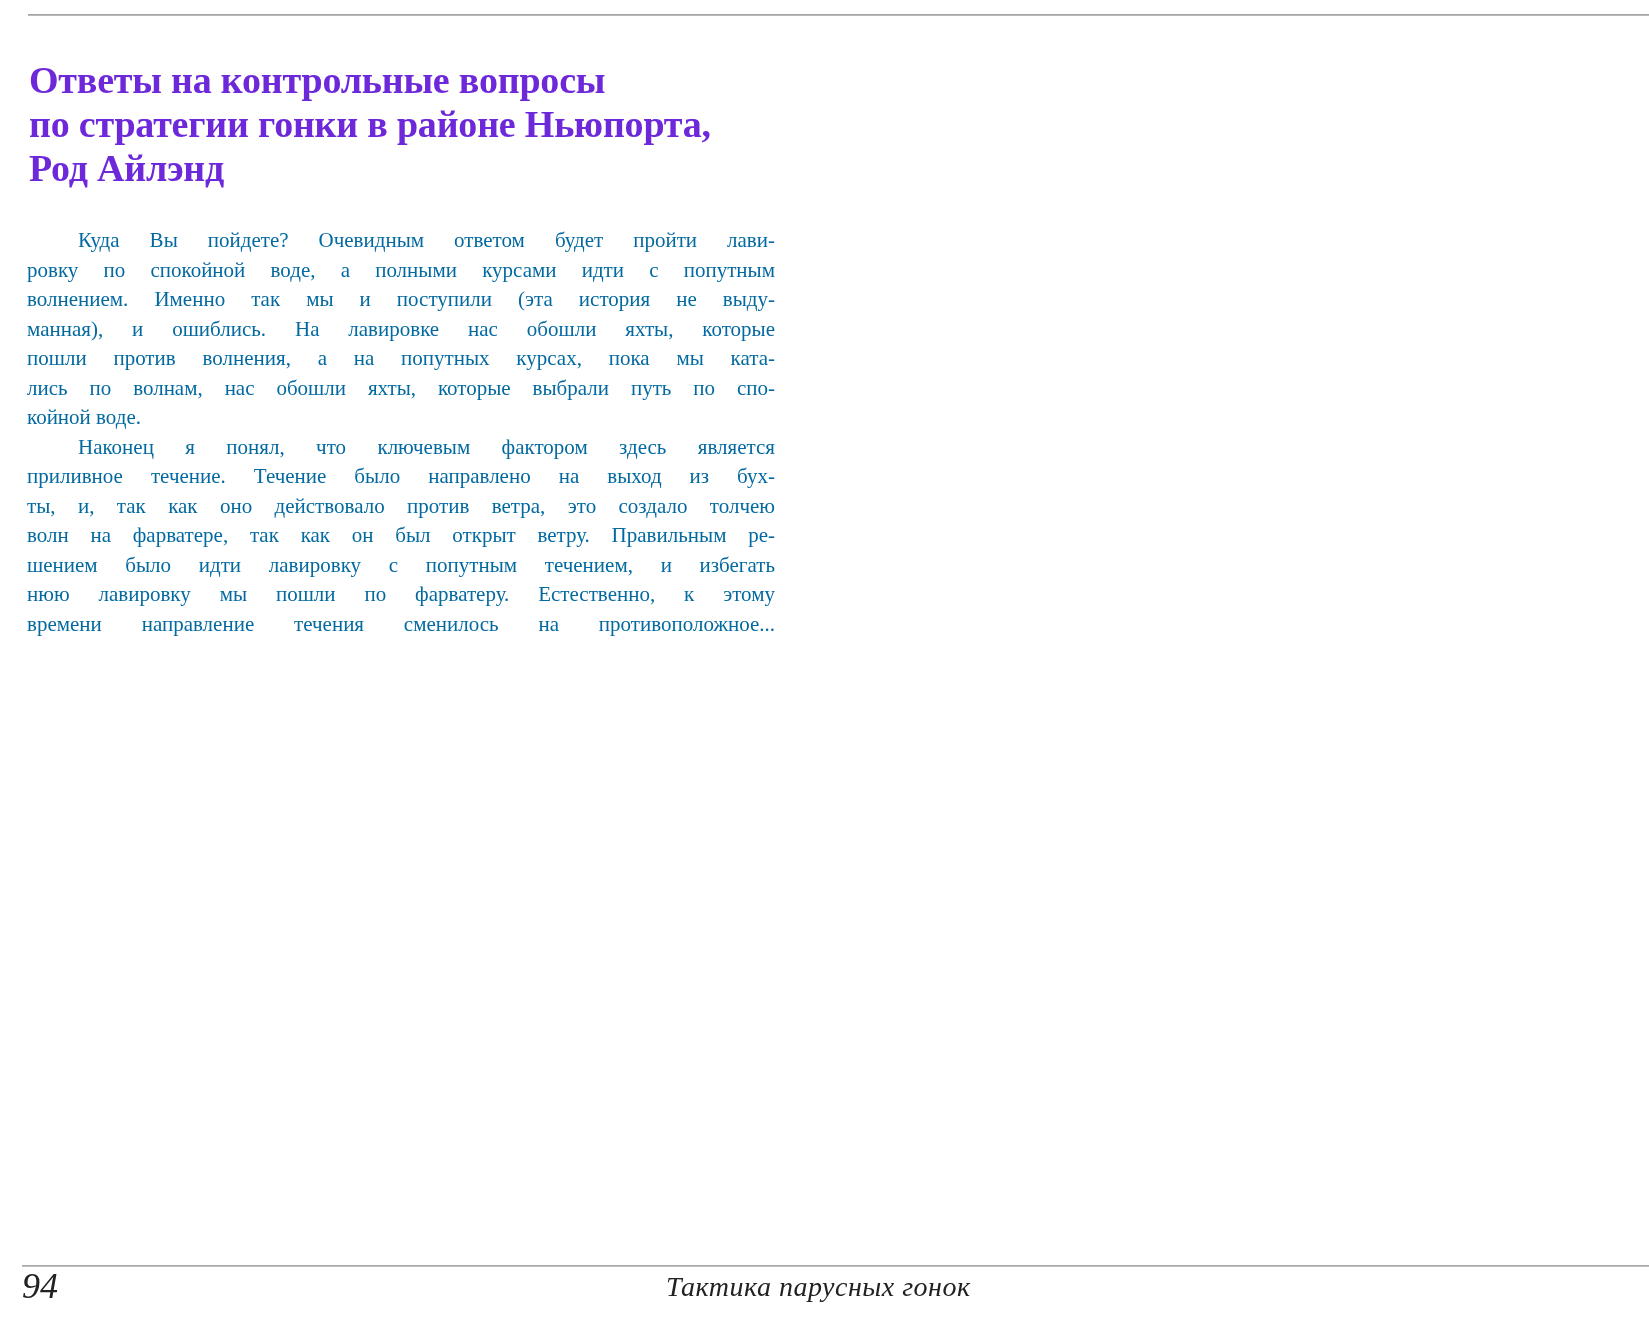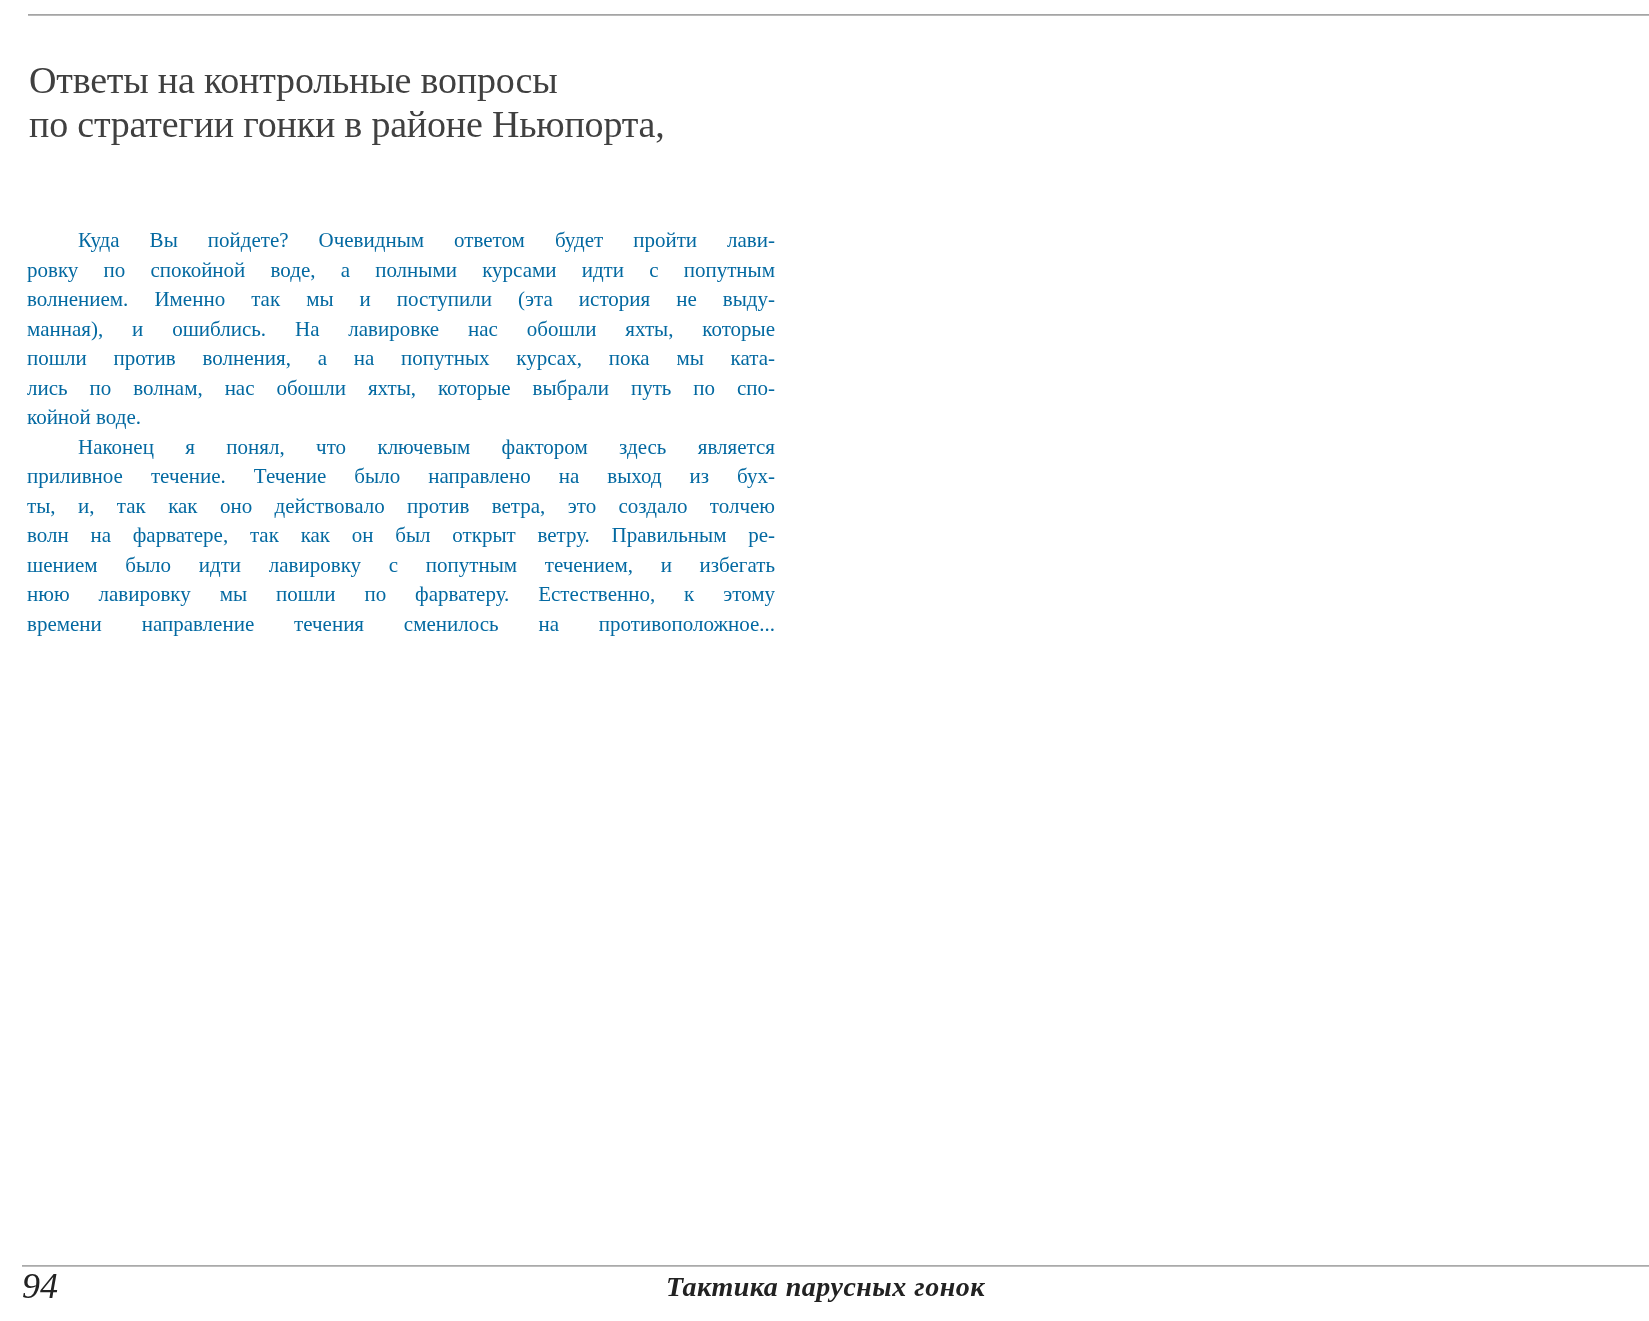--- a/index.html
+++ b/index.html
@@ -30,24 +30,24 @@
       width: 1627px;
       height: 2px;
       background: linear-gradient(to bottom, #a0a0a0, #c8c8c8);
     }
     .title {
       position: absolute;
       left: 29px;
       top: 58px;
       margin: 0;
       font-family: "Liberation Serif", "DejaVu Serif", serif;
-      font-weight: normal;
+      font-weight: bold;
       font-size: 38px;
       line-height: 44px;
-      color: #404040;
+      color: #6d28d9;
       letter-spacing: -0.2px;
     }
     .title .tline { display: block; white-space: nowrap; }
     .body-text {
       position: absolute;
       left: 27px;
       top: 226px;
       width: 748px;
       font-family: "Liberation Serif", "DejaVu Serif", serif;
       font-size: 21px;
@@ -83,31 +83,31 @@
     .running-title {
       position: absolute;
       left: 666px;
       top: 1271px;
       font-family: "Liberation Serif", "DejaVu Serif", serif;
       font-style: italic;
       font-size: 28px;
       line-height: 32px;
       color: #222222;
       letter-spacing: 0.5px;
-      font-weight: bold;
     }
   </style>
 </head>
 <body>
 
 <div class="rule-top"></div>
 
 <h1 class="title">
   <span class="tline">Ответы на контрольные вопросы</span>
   <span class="tline">по стратегии гонки в районе Ньюпорта,</span>
+  <span class="tline">Род Айлэнд</span>
 </h1>
 
 <div class="body-text">
   <div>
     <span class="line indent">Куда Вы пойдете? Очевидным ответом будет пройти лави-</span>
     <span class="line">ровку по спокойной воде, а полными курсами идти с попутным</span>
     <span class="line">волнением. Именно так мы и поступили (эта история не выду-</span>
     <span class="line">манная), и ошиблись. На лавировке нас обошли яхты, которые</span>
     <span class="line">пошли против волнения, а на попутных курсах, пока мы ката-</span>
     <span class="line">лись по волнам, нас обошли яхты, которые выбрали путь по спо-</span>

